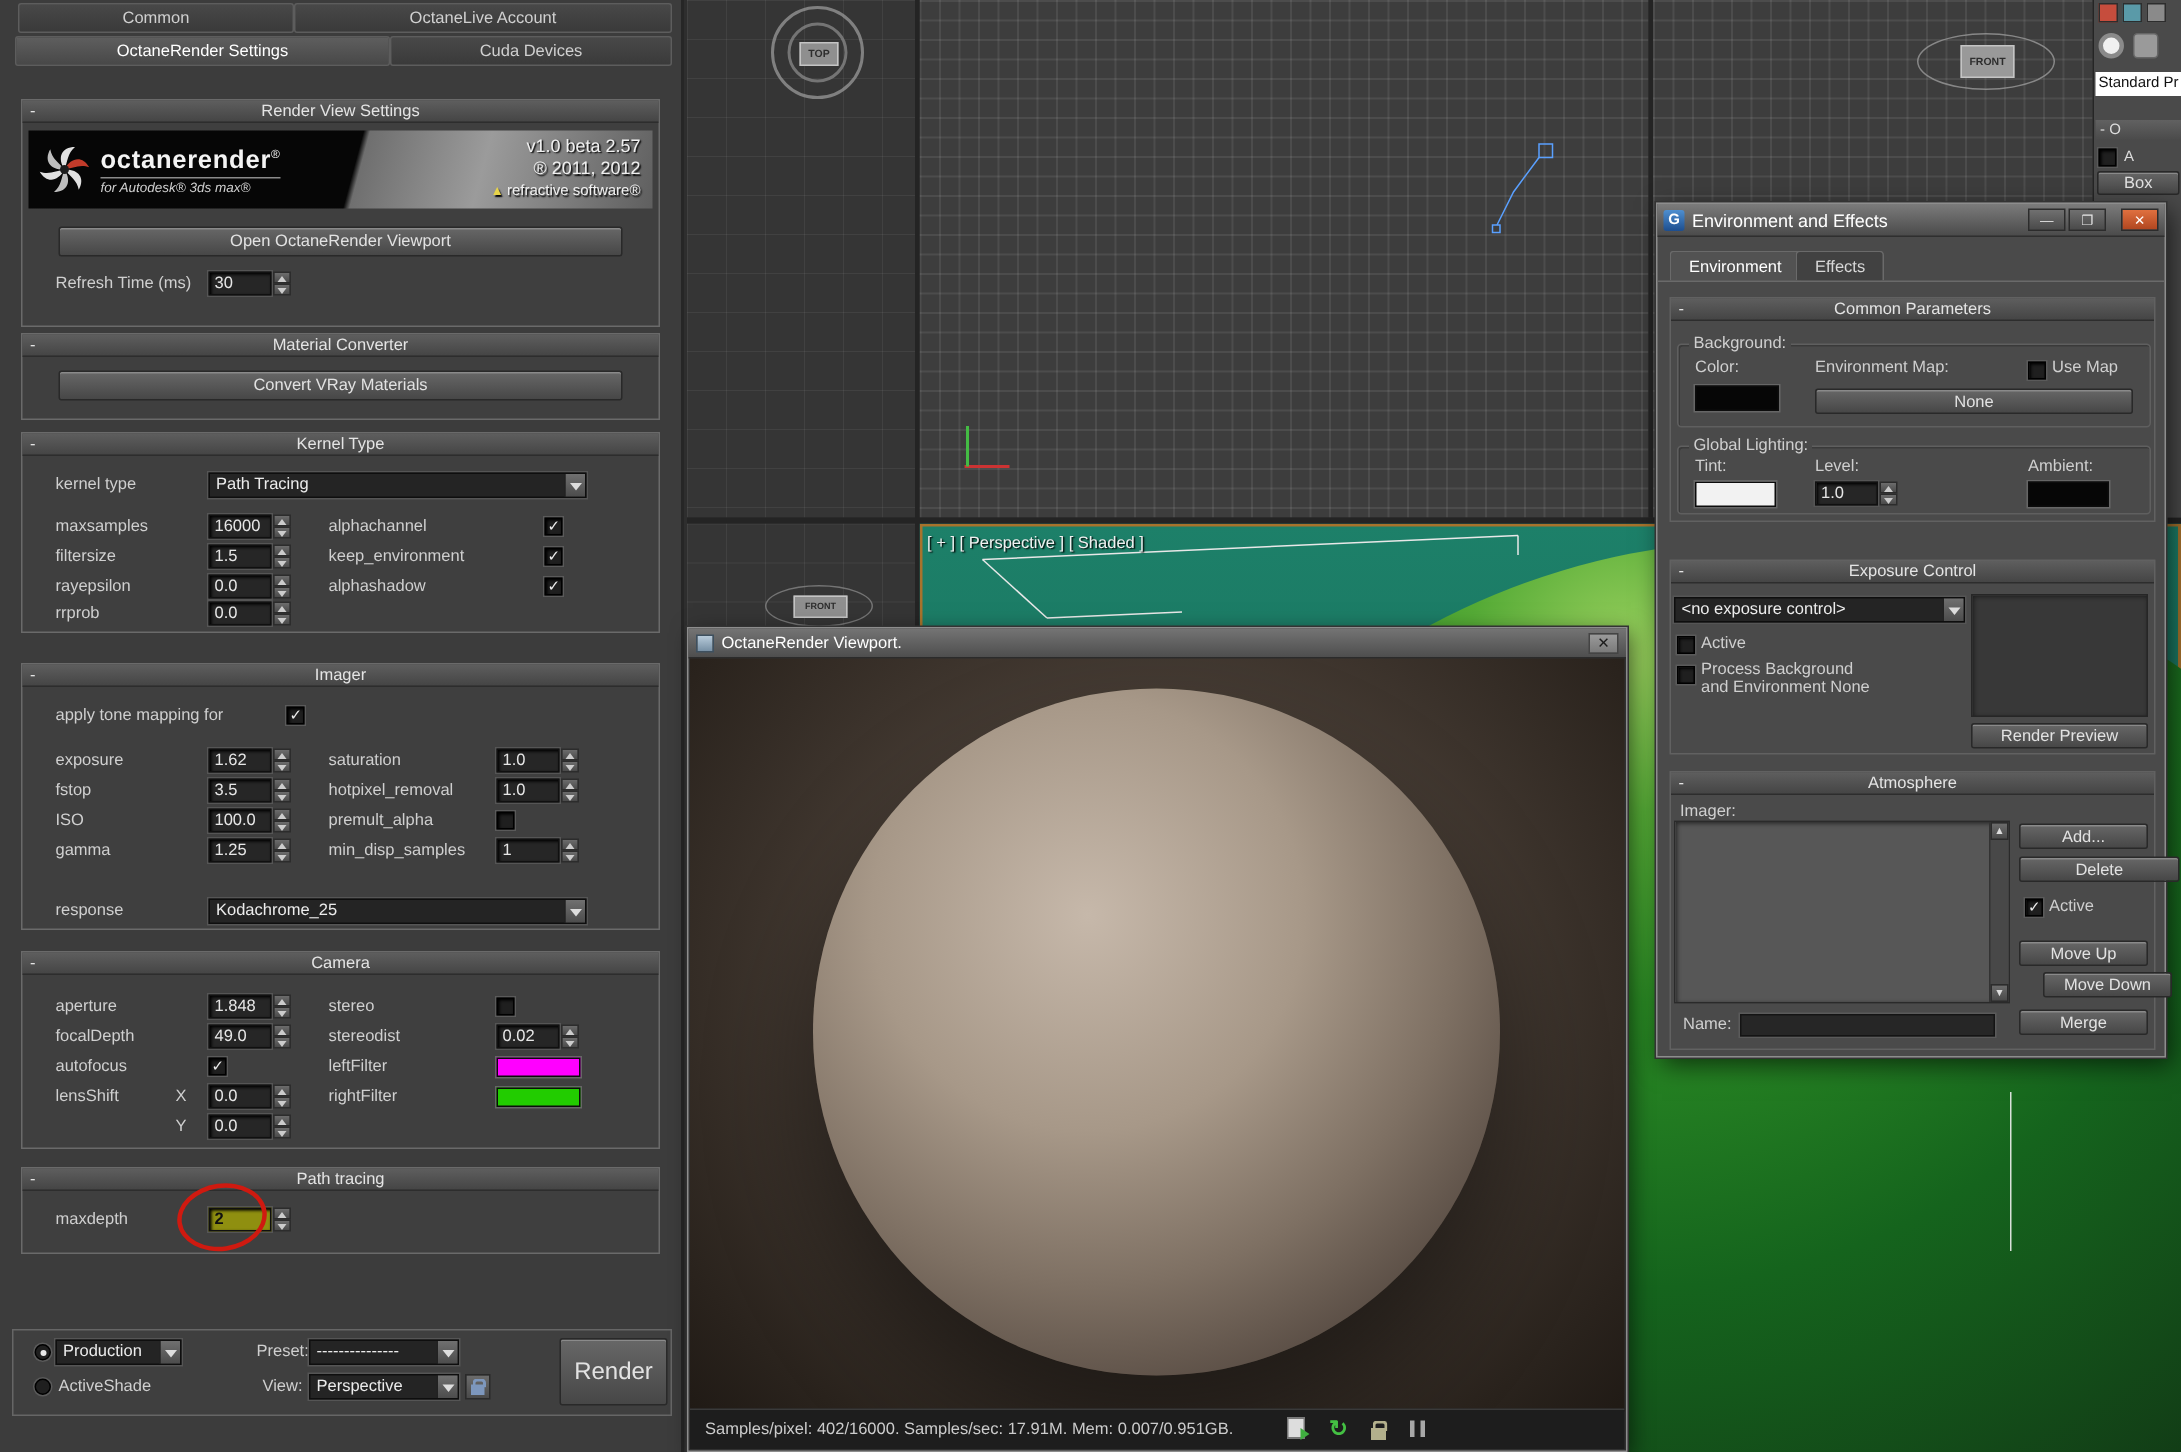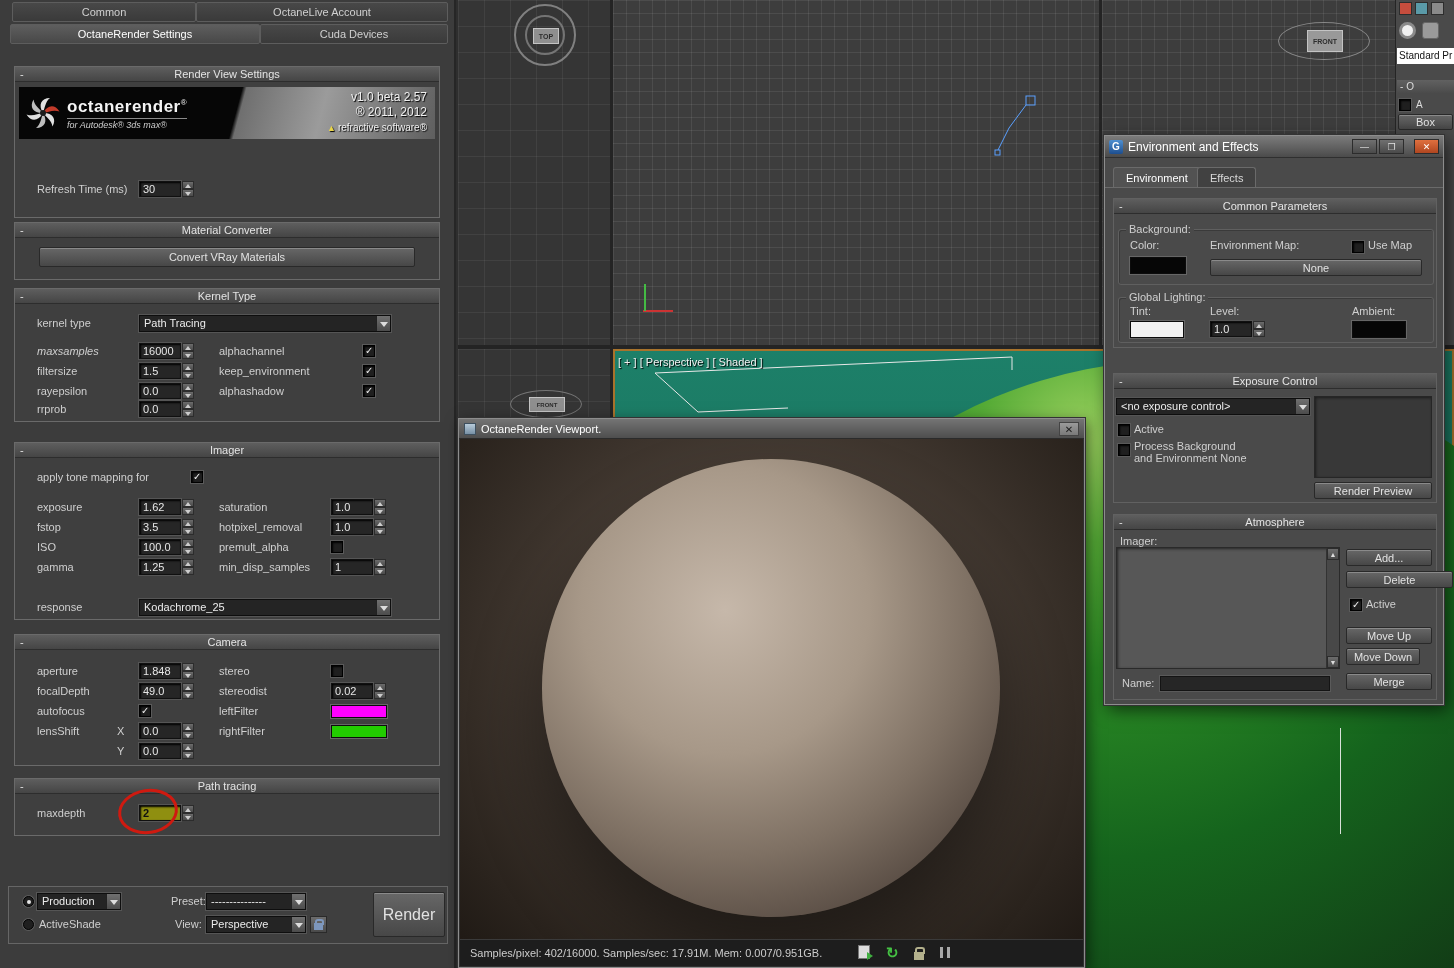--- a/index.html
+++ b/index.html
@@ -229,20 +229,21 @@
         <div>
           <div class="brand"><b>octanerender</b><sup>®</sup></div>
           <div class="brand-sub">for Autodesk® 3ds max®</div>
         </div>
         <div class="ver">
           <div>v1.0 beta 2.57</div>
           <div>® 2011, 2012</div>
           <div class="vendor"><span class="tri">▲</span><span>refractive software®</span></div>
         </div>
       </div>
+      <div class="btn" style="left:24px;top:84px;width:376px;height:20px;">Open OctaneRender Viewport</div>
       <div class="r" style="top:114px;">
         <span class="lbl" style="left:22px;">Refresh Time (ms)</span>
         <div class="numf" style="left:124px;">
           <div class="fval">30</div>
           <div class="spin">
               <div class="sup"></div>
               <div class="sdn"></div>
             </div>
         </div>
       </div>
@@ -256,21 +257,21 @@
     <div class="sec" style="top:288px;height:134px;">
       <div class="sec-h"><span class="dash">-</span><span>Kernel Type</span></div>
       <div class="r" style="top:26px;">
         <span class="lbl" style="left:22px;">kernel type</span>
         <div class="dd" style="left:124px;width:252px;">
             <div class="dtx">Path Tracing</div>
             <div class="dar"></div>
           </div>
       </div>
       <div class="r" style="top:54px;">
-        <span class="lbl" style="left:22px;font-style:italic;">maxsamples</span>
+        <span class="lbl" style="left:22px;">maxsamples</span>
         <div class="numf" style="left:124px;">
             <div class="fval">16000</div>
             <div class="spin">
               <div class="sup"></div>
               <div class="sdn"></div>
             </div>
           </div>
         <span class="lbl" style="left:204px;">alphachannel</span>
         <span class="cb on" style="left:348px;"></span>
       </div>
@@ -579,20 +580,20 @@
         <div class="escroll">
           <span class="sa" style="top:0;">▲</span>
           <span class="sa" style="bottom:0;">▼</span>
         </div>
       </div>
       <div class="btn" style="left:232px;top:34px;width:86px;height:17px;">Add...</div>
       <div class="btn" style="left:232px;top:56px;width:107px;height:17px;">Delete</div>
       <span class="cb on" style="left:236px;top:84px;"></span>
       <span class="lbl" style="left:252px;top:81px;">Active</span>
       <div class="btn" style="left:232px;top:112px;width:86px;height:17px;">Move Up</div>
-      <div class="btn" style="left:232px;top:133px;width:74px;height:17px;">Move Down</div>
+      <div class="btn" style="left:248px;top:133px;width:86px;height:17px;">Move Down</div>
       <span class="lbl" style="left:8px;top:160px;">Name:</span>
       <div class="efield" style="left:46px;top:161px;width:170px;height:15px;"></div>
       <div class="btn" style="left:232px;top:158px;width:86px;height:17px;">Merge</div>
     </div>
   </div>
 
 </div>
 
 </body></html>

